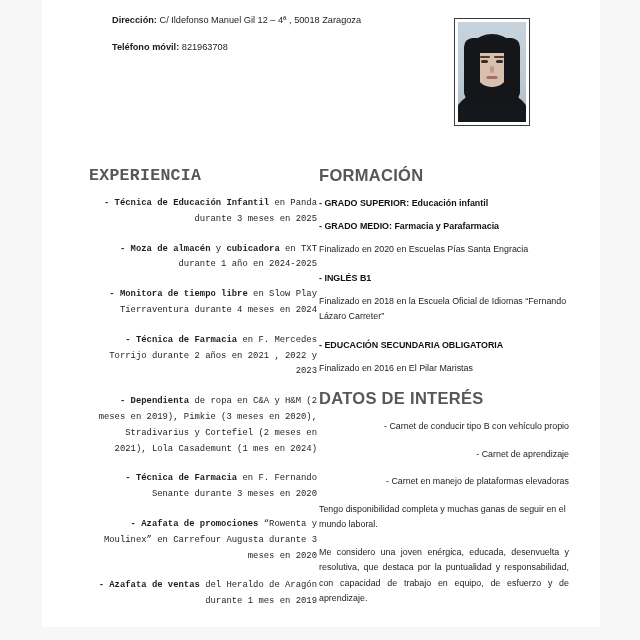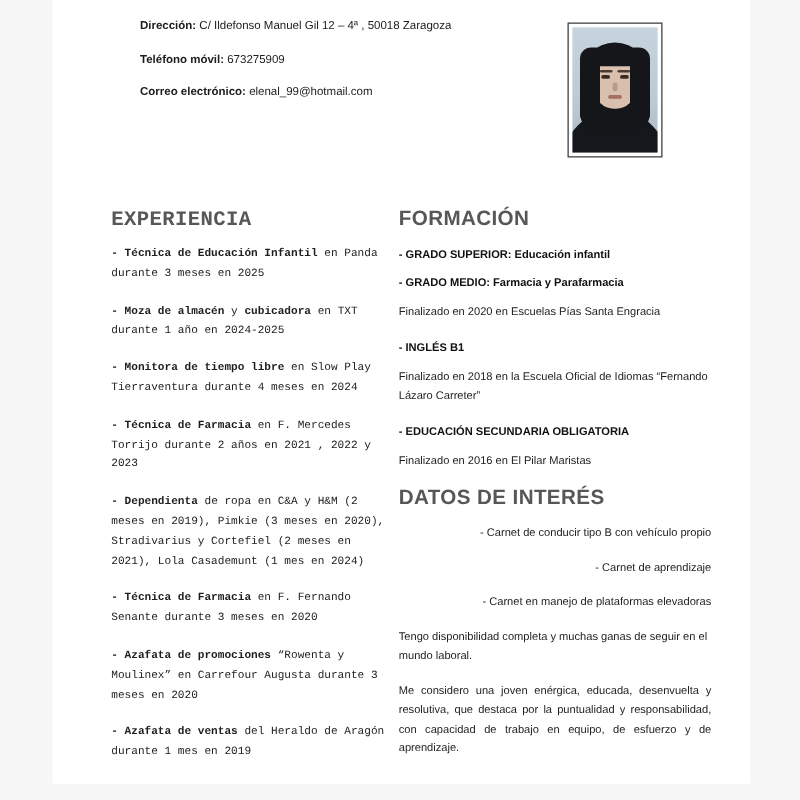--- a/index.html
+++ b/index.html
@@ -153,20 +153,21 @@
     margin: 0 0 11px 0;
     line-height: 19px;
   }
   h2.section.sub { margin-top: 9px; }
 
   .entry {
     font-size: 8.9px;
     line-height: 15.8px;
     color: #1d1d1d;
     margin: 0 0 14px 0;
+    text-align: right;
   }
   .entry b { font-weight: bold; }
 
   .edu-title {
     font-size: 8.9px;
     font-weight: bold;
     color: #111111;
     line-height: 15px;
     margin: 0 0 8px 0;
   }
@@ -196,26 +197,23 @@
 
 <div id="page">
 
   <div id="header">
 
     <div class="hdr-line">
       <span class="lbl">Dirección:</span><span class="val"> C/ Ildefonso Manuel Gil 12 – 4ª , 50018 Zaragoza</span>
     </div>
 
     <div class="hdr-line">
-      <span class="lbl">Teléfono móvil:</span><span class="val"> 673275909</span>
+      <span class="lbl">Teléfono móvil:</span><span class="val"> 821963708</span>
     </div>
 
-    <div class="hdr-line">
-      <span class="lbl">Correo electrónico:</span><span class="val"> elenal_99@hotmail.com</span>
-    </div>
 
 
   </div>
 
   <div id="photo-frame">
     <div id="photo-inner">
       <div class="bg"></div>
       <div class="shoulders"></div>
       <div class="hair-back"></div>
       <div class="face"></div>

